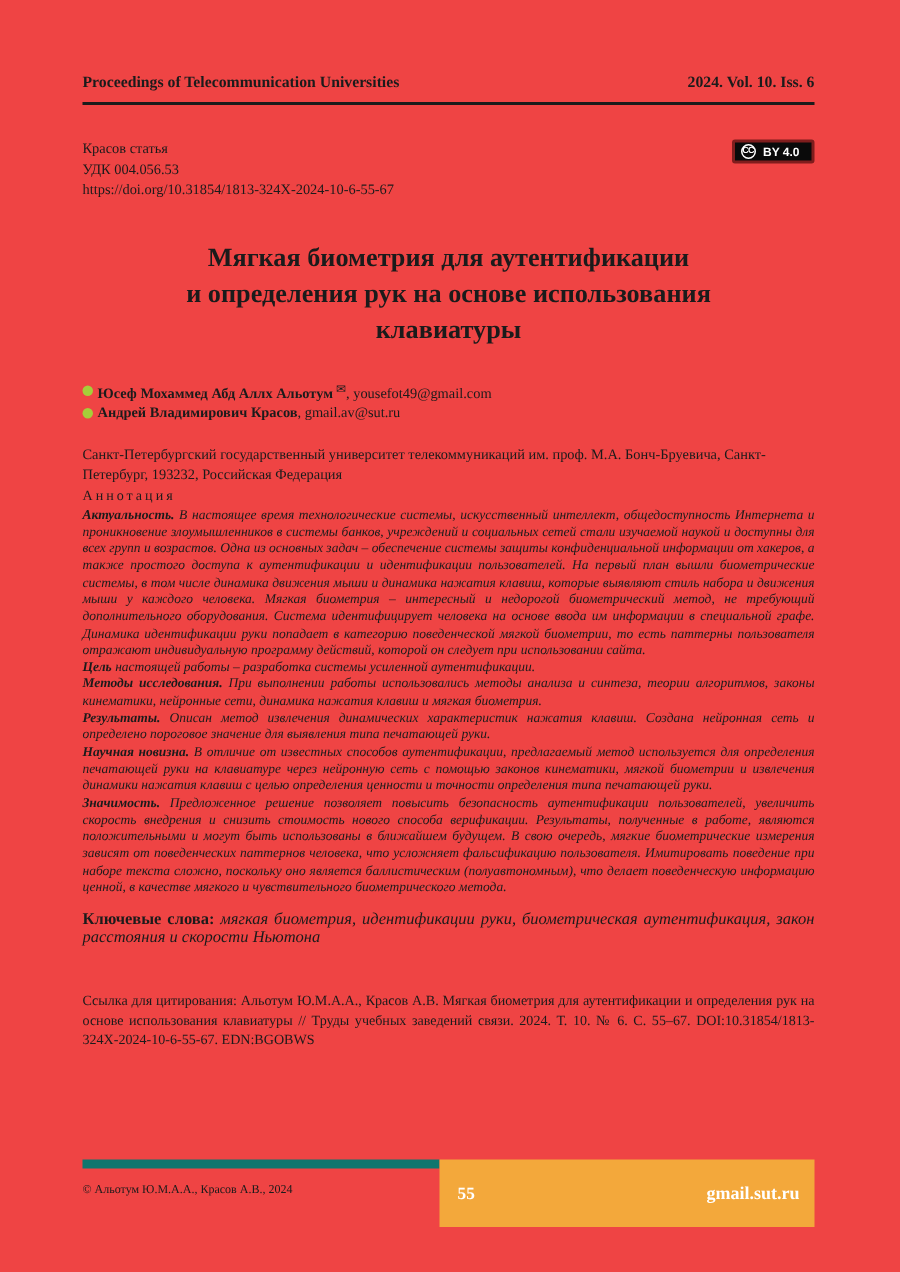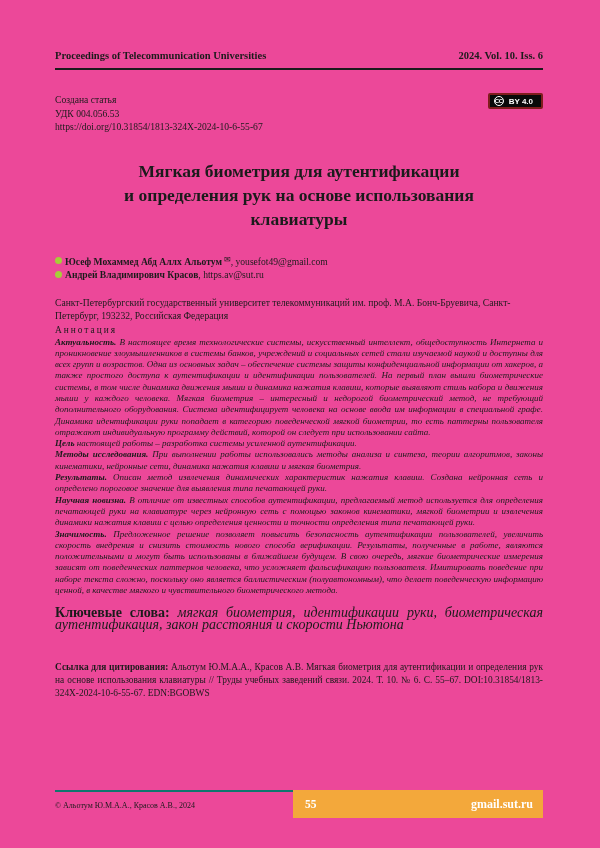--- a/index.html
+++ b/index.html
@@ -4,21 +4,21 @@
 <style>
   * { margin: 0; padding: 0; box-sizing: border-box; }
   html, body { background: #ffffff; }
   body { font-family: "Liberation Serif", serif; color: #1b1b1b; }
 
   .page {
     position: relative;
     width: 600px;
     height: 848px;
     margin: 0 auto;
-    background: #ec4899;
+    background: #ef4444;
     overflow: hidden;
   }
   .content { padding: 0 57px 0 55px; }
 
   
   .runhead {
     margin-top: 50px;
     display: flex;
     justify-content: space-between;
     align-items: baseline;
@@ -109,55 +109,55 @@
     line-height: 11.3px;
     text-align: justify;
     font-style: italic;
   }
   .abstract p { margin: 0; }
   .abs-label { font-weight: bold; }
 
   
   .keywords {
     margin-top: 11px;
-    font-size: 14px;
+    font-size: 11px;
     line-height: 11.3px;
     text-align: justify;
     font-style: italic;
   }
   .kw-label { font-weight: bold; font-style: normal; }
 
   
   .citation {
     margin-top: 31px;
     font-size: 9.4px;
     line-height: 13px;
     text-align: justify;
   }
-  .cit-label { font-weight: bold; }
+  .cit-label { font-weight: normal; }
 
   
   .footer {
     position: absolute;
     left: 55px;
     right: 57px;
     bottom: 30px;
     display: flex;
     align-items: stretch;
   }
   .footer-left {
     flex: 1;
-    border-top: 2px solid #0f766e;
+    border-top: 6px solid #0f766e;
     padding-top: 9px;
     font-size: 8px;
     color: #1b1b1b;
   }
   .footer-bar {
     width: 250px;
-    height: 28px;
+    height: 45px;
     background: #f3a83b;
     display: flex;
     align-items: center;
     justify-content: space-between;
     padding: 0 10px 0 12px;
     color: #ffffff;
     font-weight: bold;
   }
   .page-num { font-size: 11.5px; }
   .site-link { font-size: 12px; color: #ffffff; text-decoration: none; cursor: pointer; }
@@ -168,21 +168,21 @@
 <div class="page">
   <div class="content">
 
     <div class="runhead">
       <span>Proceedings of Telecommunication Universities</span>
       <span>2024. Vol. 10. Iss. 6</span>
     </div>
 
     <div class="meta-row">
       <div class="meta-left">
-        <div>Создана статья</div>
+        <div>Красов статья</div>
         <div>УДК 004.056.53</div>
         <div><a href="#">https://doi.org/10.31854/1813-324X-2024-10-6-55-67</a></div>
       </div>
       <div class="cc-badge">
         <span class="cc-circle">CC</span>
         <span class="cc-label">BY 4.0</span>
       </div>
     </div>
 
     <h1 class="title">
@@ -194,21 +194,21 @@
     <div class="authors">
       <div class="author-row">
         <span class="orcid-dot"></span>
         <span>
           <span class="author-name">Юсеф Мохаммед Абд Аллх Альотум</span><span class="mail-icon">✉</span><span>, </span><a href="#" class="author-email">yousefot49@gmail.com</a>
         </span>
       </div>
       <div class="author-row">
         <span class="orcid-dot"></span>
         <span>
-          <span class="author-name">Андрей Владимирович Красов</span><span>, </span><a href="#" class="author-email">https.av@sut.ru</a>
+          <span class="author-name">Андрей Владимирович Красов</span><span>, </span><a href="#" class="author-email">gmail.av@sut.ru</a>
         </span>
       </div>
     </div>
 
     <div class="affiliation">Санкт-Петербургский государственный университет телекоммуникаций им. проф. М.А. Бонч-Бруевича, Санкт-Петербург, 193232, Российская Федерация</div>
 
     <div class="abs-heading">Аннотация</div>
     <div class="abstract">
       <p><span class="abs-label">Актуальность.</span> <span>В настоящее время технологические системы, искусственный интеллект, общедоступность Интернета и проникновение злоумышленников в системы банков, учреждений и социальных сетей стали изучаемой наукой и доступны для всех групп и возрастов. Одна из основных задач – обеспечение системы защиты конфиденциальной информации от хакеров, а также простого доступа к аутентификации и идентификации пользователей. На первый план вышли биометрические системы, в том числе динамика движения мыши и динамика нажатия клавиш, которые выявляют стиль набора и движения мыши у каждого человека. Мягкая биометрия – интересный и недорогой биометрический метод, не требующий дополнительного оборудования. Система идентифицирует человека на основе ввода им информации в специальной графе. Динамика идентификации руки попадает в категорию поведенческой мягкой биометрии, то есть паттерны пользователя отражают индивидуальную программу действий, которой он следует при использовании сайта.</span></p>
       <p><span class="abs-label">Цель</span> <span>настоящей работы – разработка системы усиленной аутентификации.</span></p>

